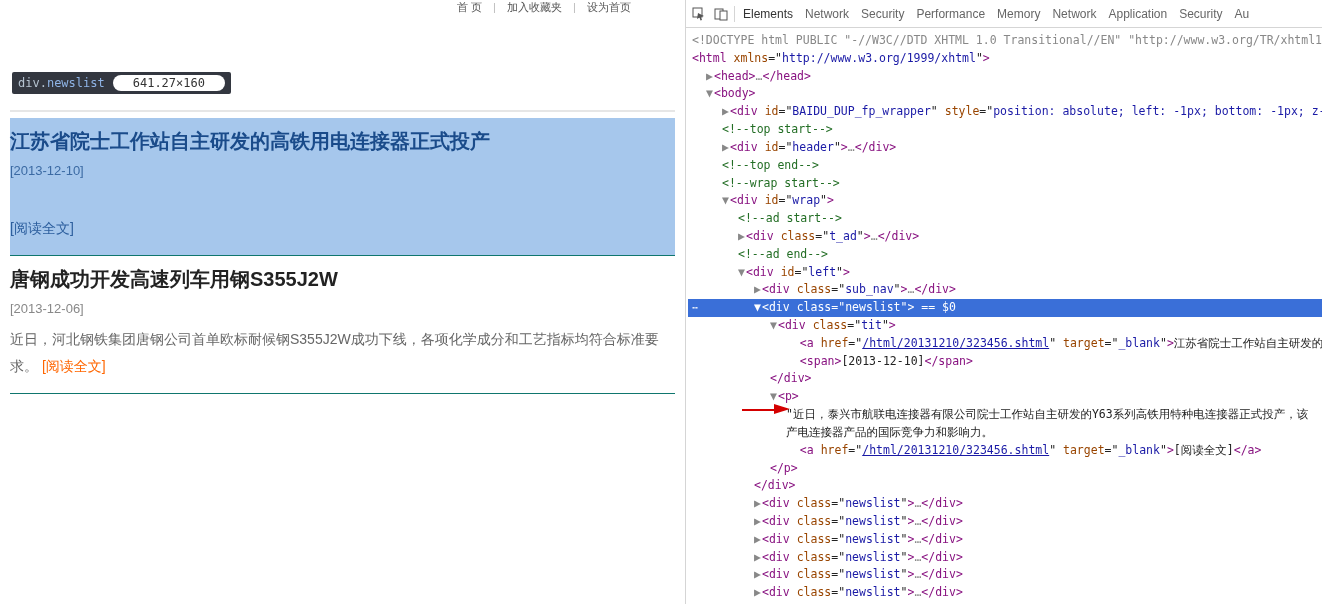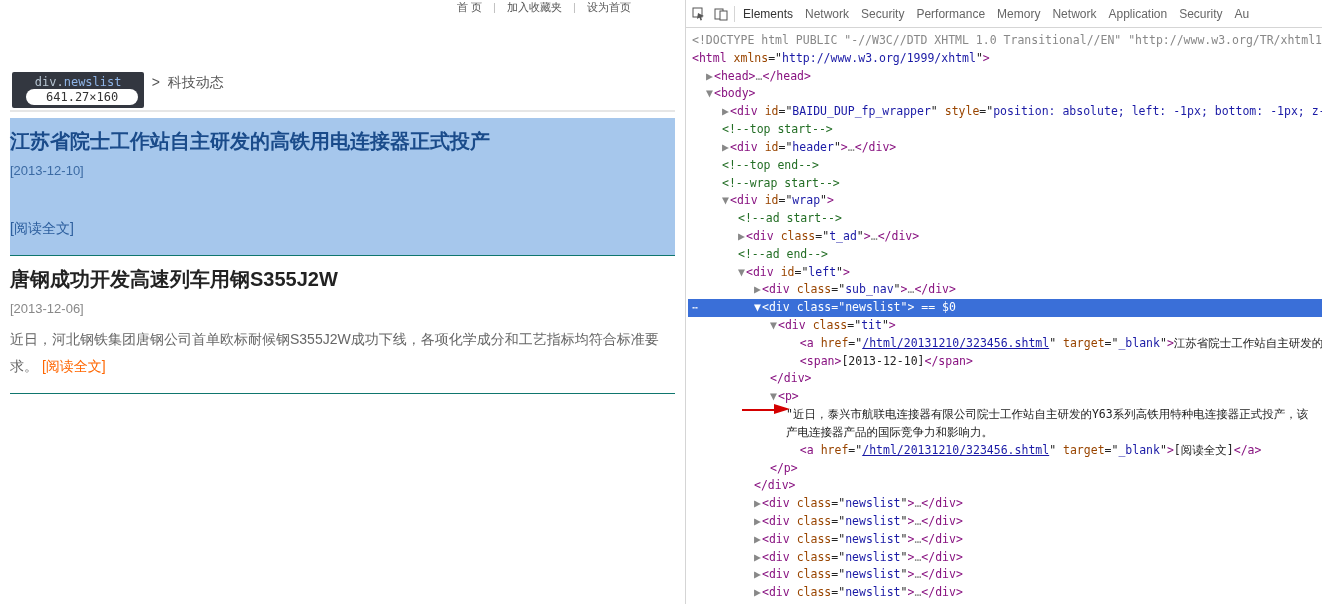--- a/index.html
+++ b/index.html
@@ -39,21 +39,20 @@
     left: 12px;
     background: #333740;
     color: #fff;
     font-family: Consolas, monospace;
     font-size: 12px;
     padding: 3px 6px;
     border-radius: 2px;
     display: flex;
     align-items: center;
     z-index: 10;
-    flex-direction: column;
   }
   .tooltip .sel { color: #b6c4d1; }
   .tooltip .cls { color: #8fb4e6; }
   .tooltip .dims {
     background: #fff;
     color: #333;
     margin-left: 8px;
     padding: 1px 20px;
     border-radius: 8px;
   }

